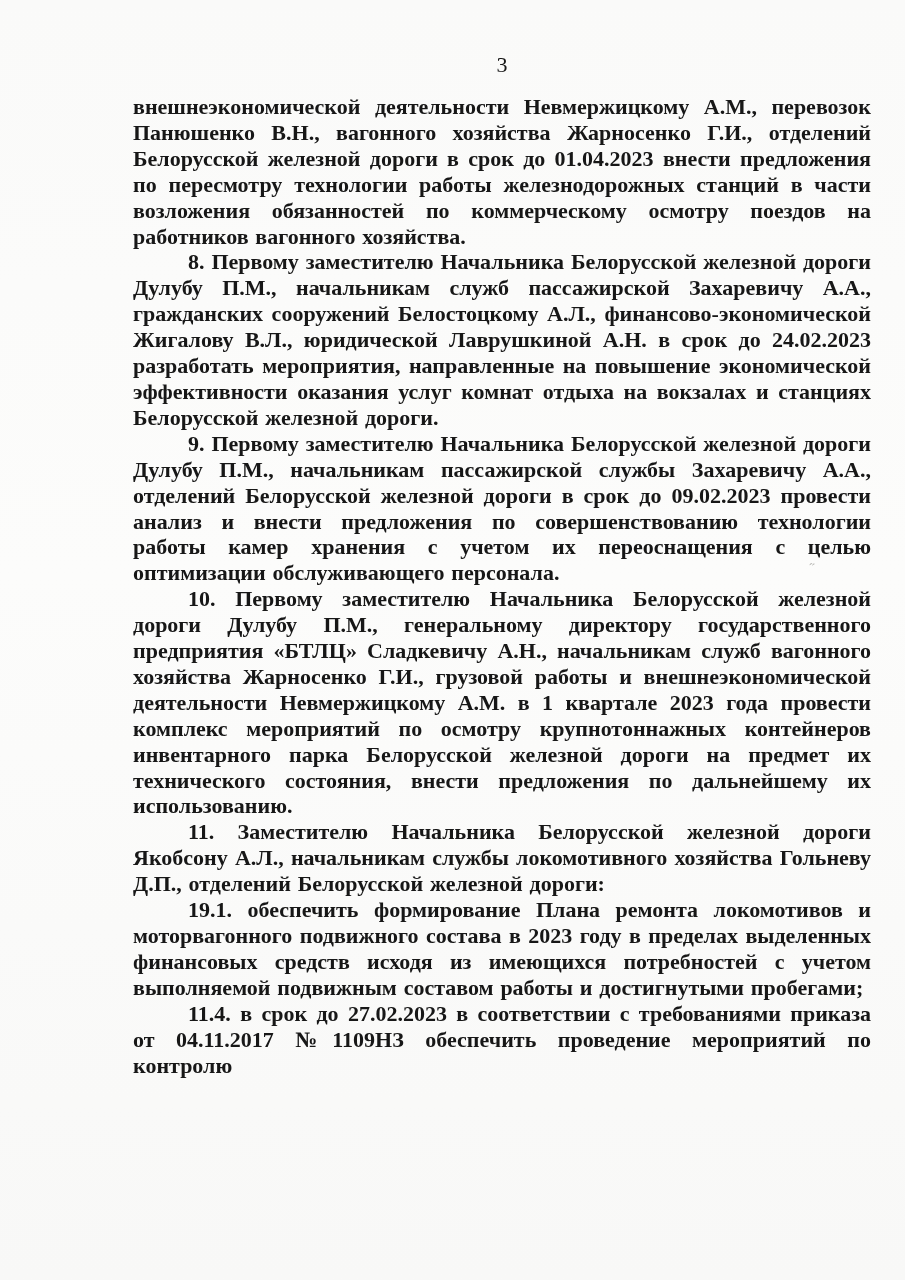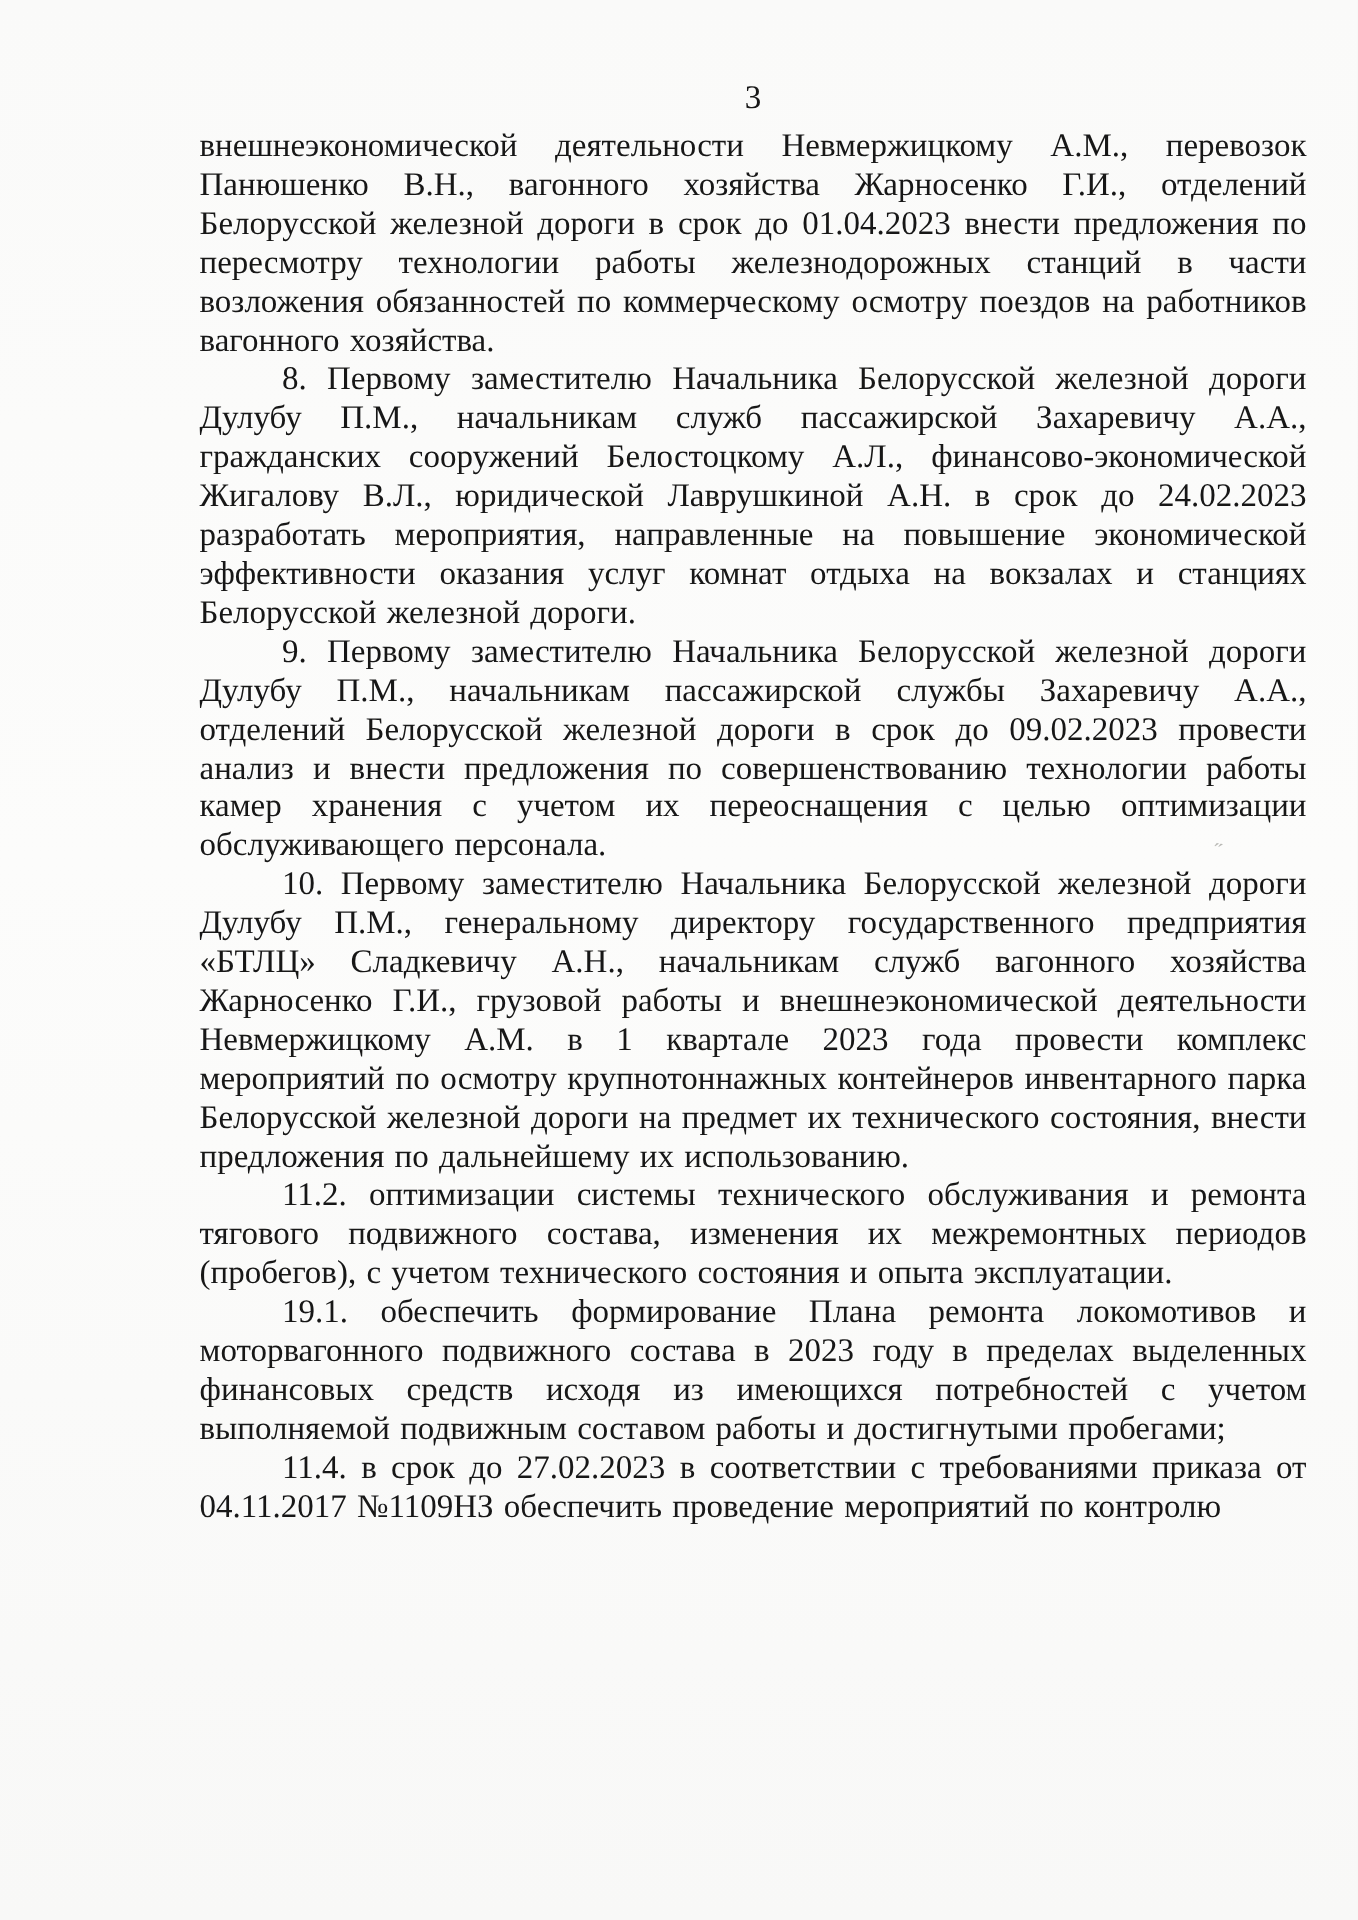--- a/index.html
+++ b/index.html
@@ -24,27 +24,28 @@
     position: absolute;
     top: 52px;
     left: 133px;
     width: 738px;
     text-align: center;
     font-size: 22px;
     line-height: 26px;
   }
   .text-block {
     position: absolute;
-    top: 84px;
+    top: 94px;
     left: 133px;
     width: 738px;
     font-size: 22px;
     line-height: 25.9px;
     text-align: justify;
     text-align-last: left;
+    font-weight: bold;
   }
   .par {
     margin: 0;
     text-indent: 55px;
     word-spacing: 0.06em;
   }
   .par.no-indent {
     text-indent: 0;
   }
   .pencil-mark {
@@ -61,19 +62,19 @@
 <body>
 
 <div class="sheet">
   <div class="page-number">3</div>
 
   <div class="text-block">
     <p class="par no-indent">внешнеэкономической деятельности Невмержицкому А.М., перевозок Панюшенко В.Н., вагонного хозяйства Жарносенко Г.И., отделений Белорусской железной дороги в срок до 01.04.2023 внести предложения по пересмотру технологии работы железнодорожных станций в части возложения обязанностей по коммерческому осмотру поездов на работников вагонного хозяйства.</p>
     <p class="par">8. Первому заместителю Начальника Белорусской железной дороги Дулубу П.М., начальникам служб пассажирской Захаревичу А.А., гражданских сооружений Белостоцкому А.Л., финансово-экономической Жигалову В.Л., юридической Лаврушкиной А.Н. в срок до 24.02.2023 разработать мероприятия, направленные на повышение экономической эффективности оказания услуг комнат отдыха на вокзалах и станциях Белорусской железной дороги.</p>
     <p class="par">9. Первому заместителю Начальника Белорусской железной дороги Дулубу П.М., начальникам пассажирской службы Захаревичу А.А., отделений Белорусской железной дороги в срок до 09.02.2023 провести анализ и внести предложения по совершенствованию технологии работы камер хранения с учетом их переоснащения с целью оптимизации обслуживающего персонала.</p>
     <p class="par">10. Первому заместителю Начальника Белорусской железной дороги Дулубу П.М., генеральному директору государственного предприятия «БТЛЦ» Сладкевичу А.Н., начальникам служб вагонного хозяйства Жарносенко Г.И., грузовой работы и внешнеэкономической деятельности Невмержицкому А.М. в 1 квартале 2023 года провести комплекс мероприятий по осмотру крупнотоннажных контейнеров инвентарного парка Белорусской железной дороги на предмет их технического состояния, внести предложения по дальнейшему их использованию.</p>
-    <p class="par">11.2. оптимизации системы технического обслуживания и ремонта тягового подвижного состава, изменения их межремонтных периодов (пробегов), с учетом технического состояния и опыта эксплуатации.</p>
+    <p class="par">11. Заместителю Начальника Белорусской железной дороги Якобсону А.Л., начальникам службы локомотивного хозяйства Гольневу Д.П., отделений Белорусской железной дороги:</p>
     <p class="par">19.1. обеспечить формирование Плана ремонта локомотивов и моторвагонного подвижного состава в 2023 году в пределах выделенных финансовых средств исходя из имеющихся потребностей с учетом выполняемой подвижным составом работы и достигнутыми пробегами;</p>
     <p class="par">11.4. в срок до 27.02.2023 в соответствии с требованиями приказа от 04.11.2017 №1109НЗ обеспечить проведение мероприятий по контролю</p>
   </div>
 
   <span class="pencil-mark">˶</span>
 </div>
 
 </body></html>

